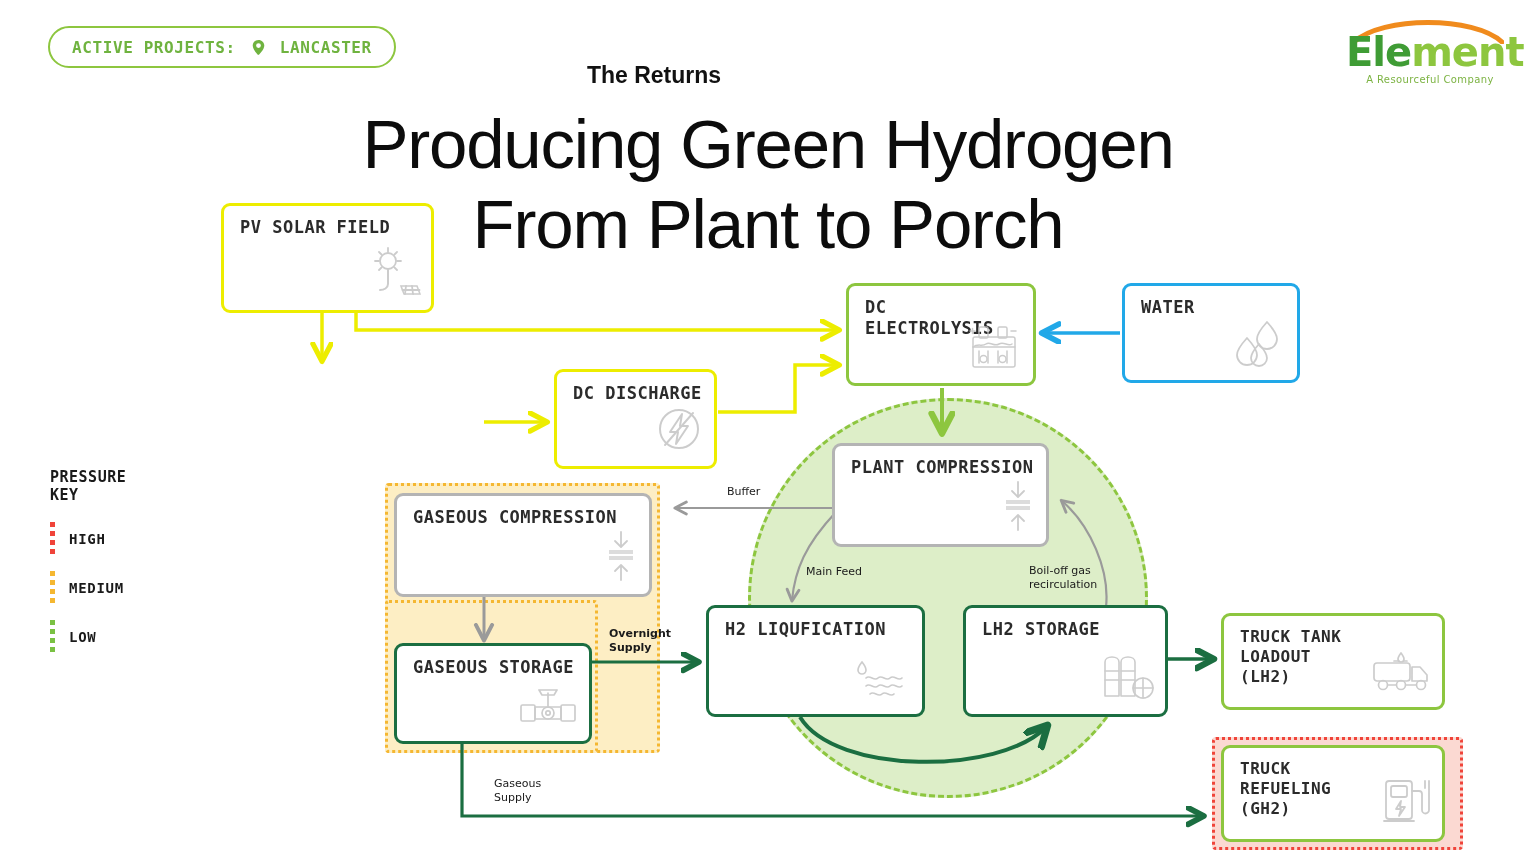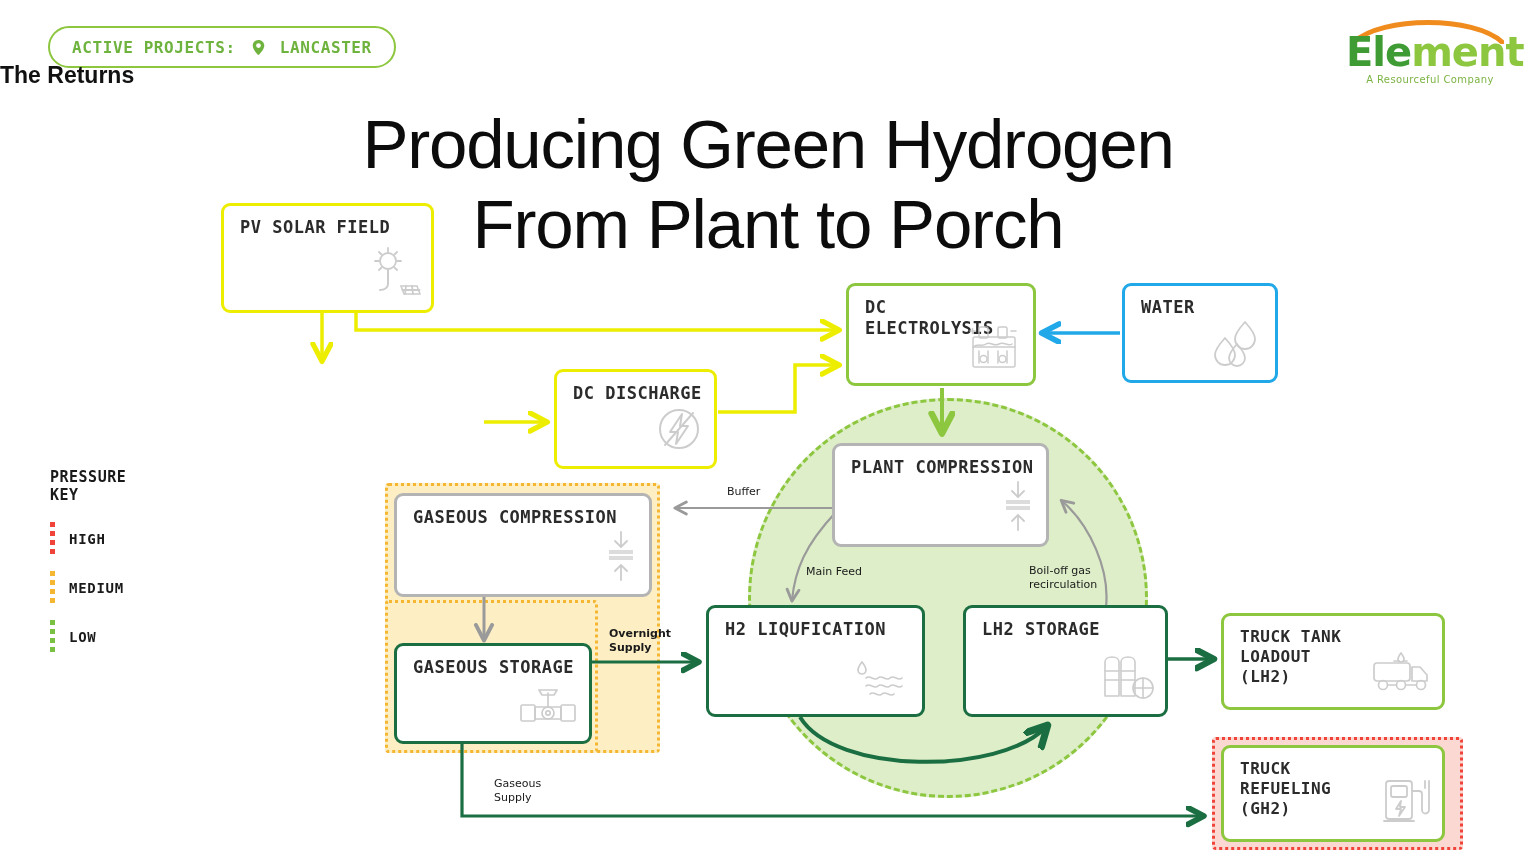--- a/index.html
+++ b/index.html
@@ -33,21 +33,21 @@
     font-family:"DejaVu Sans", sans-serif;
   }
   .logo-word .pale { color:#8dc63f; }
   .logo-tag {
     position:absolute; left:0; top:58px; width:176px; text-align:center;
     font-size:10px; color:#7cb342; letter-spacing:0.4px;
     font-family:"DejaVu Sans", sans-serif;
   }
 
   .eyebrow {
-    position:absolute; left:0; top:62px; width:1308px; text-align:left;
+    position:absolute; left:0; top:62px; width:1308px; text-align:center;
     font-size:23px; font-weight:700; color:#111;
   }
   .headline {
     position:absolute; left:0; top:105px; width:1536px; text-align:center;
     font-size:69px; font-weight:400; color:#0c0c0c;
     line-height:1.16; letter-spacing:-1.2px;
     font-family:"Liberation Sans", sans-serif;
   }
 
   
@@ -244,21 +244,21 @@
         <rect x="33" y="4" width="9" height="11" rx="1.5"></rect>
         <path d="M14 28v12M23 28v12M33 28v12M42 28v12"></path>
         <path d="M8 24c5-4 9 0 13-3s8 3 13 0 9 3 13 0"></path>
         <path d="M5 8h5M7.5 5.5v5M46 8h5"></path>
         <circle cx="18.5" cy="36" r="3.5"></circle>
         <circle cx="37.5" cy="36" r="3.5"></circle>
       </svg>
     </span>
   </div>
 
-  <div class="node b-blue" style="left:1122px; top:283px; width:156px; height:100px;">
+  <div class="node b-blue" style="left:1122px; top:283px; width:178px; height:100px;">
     <div class="t">WATER</div>
     <span class="ic">
       <svg width="58" height="50" viewBox="0 0 58 50" fill="none" stroke="#c4c4c4" stroke-width="1.8" stroke-linecap="round" stroke-linejoin="round">
         <path d="M38 4c0 0-10 11-10 17a10 10 0 0020 0c0-6-10-17-10-17z"></path>
         <path d="M18 20c0 0-10 11-10 17a10 10 0 0020 0c0-6-10-17-10-17z"></path>
         <path d="M30 26c0 0-8 9-8 14a8 8 0 0016 0c0-5-8-14-8-14z"></path>
       </svg>
     </span>
   </div>
 

